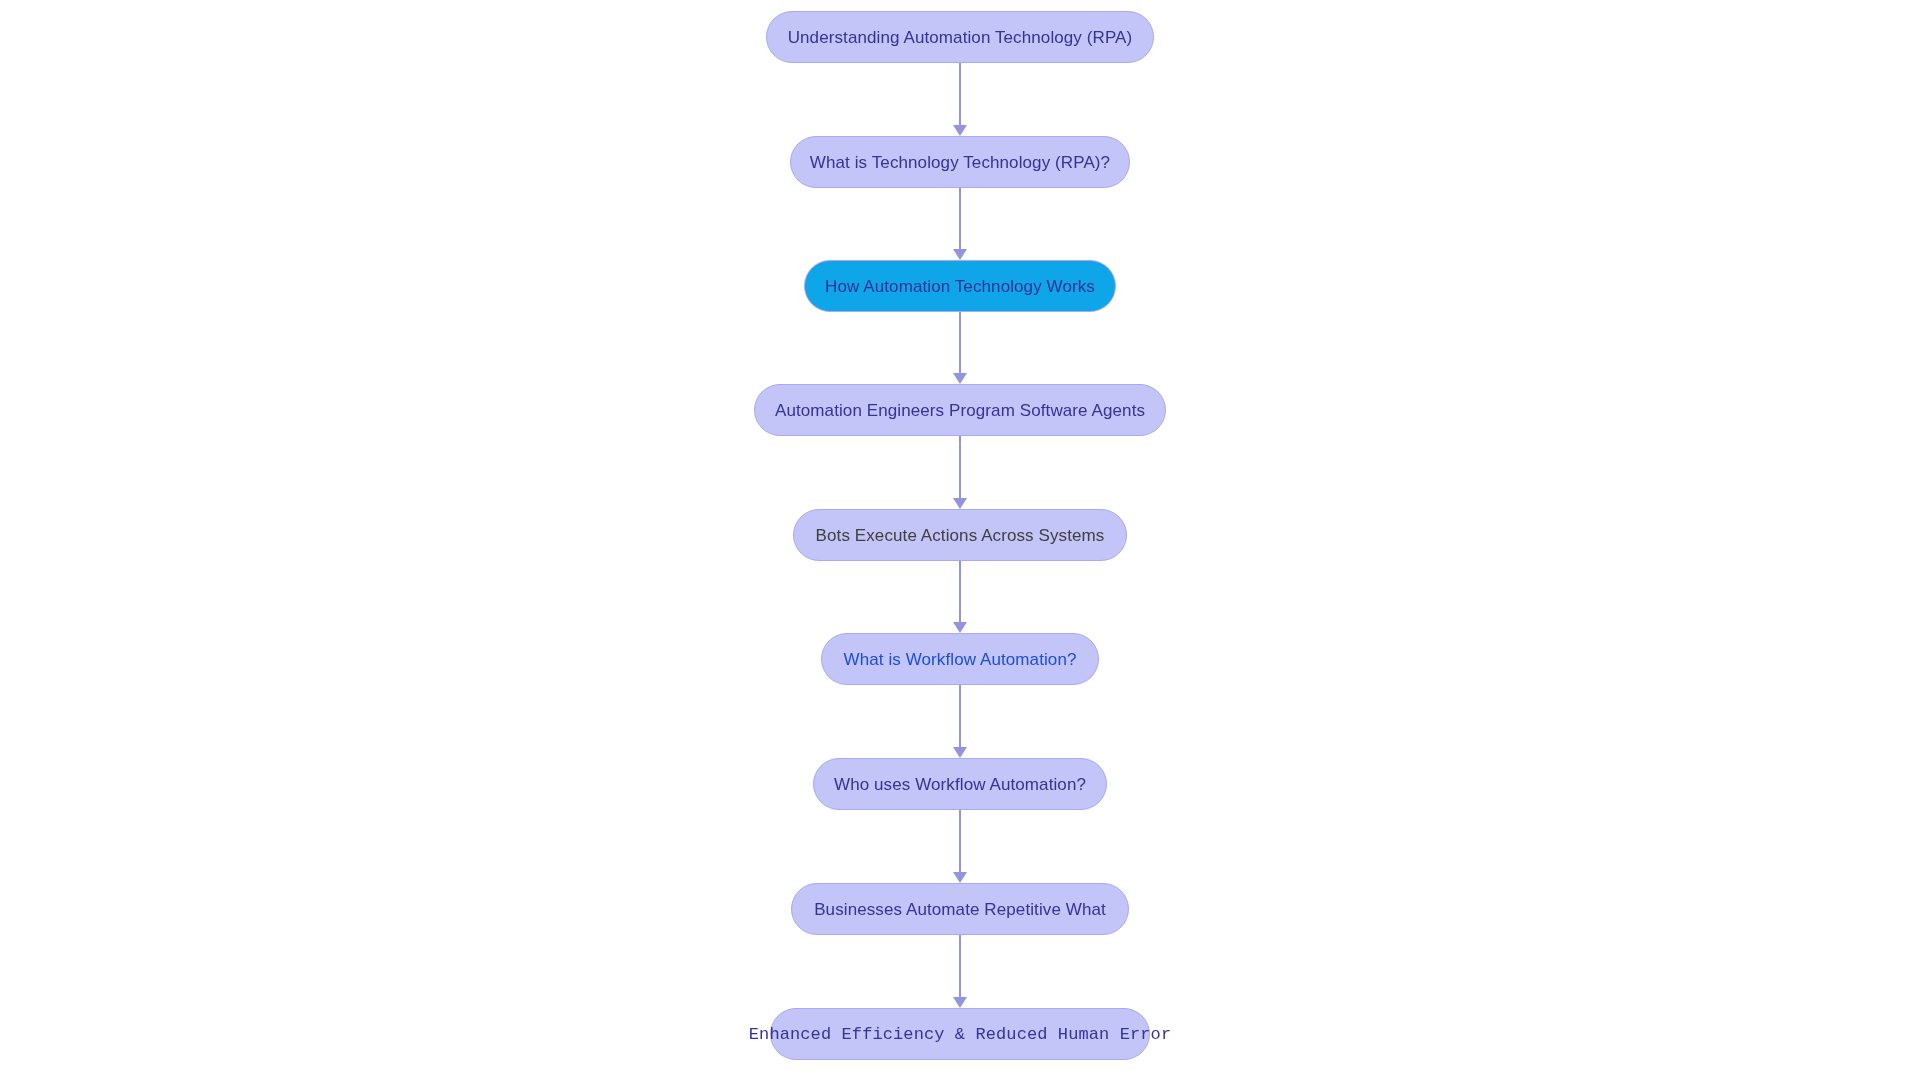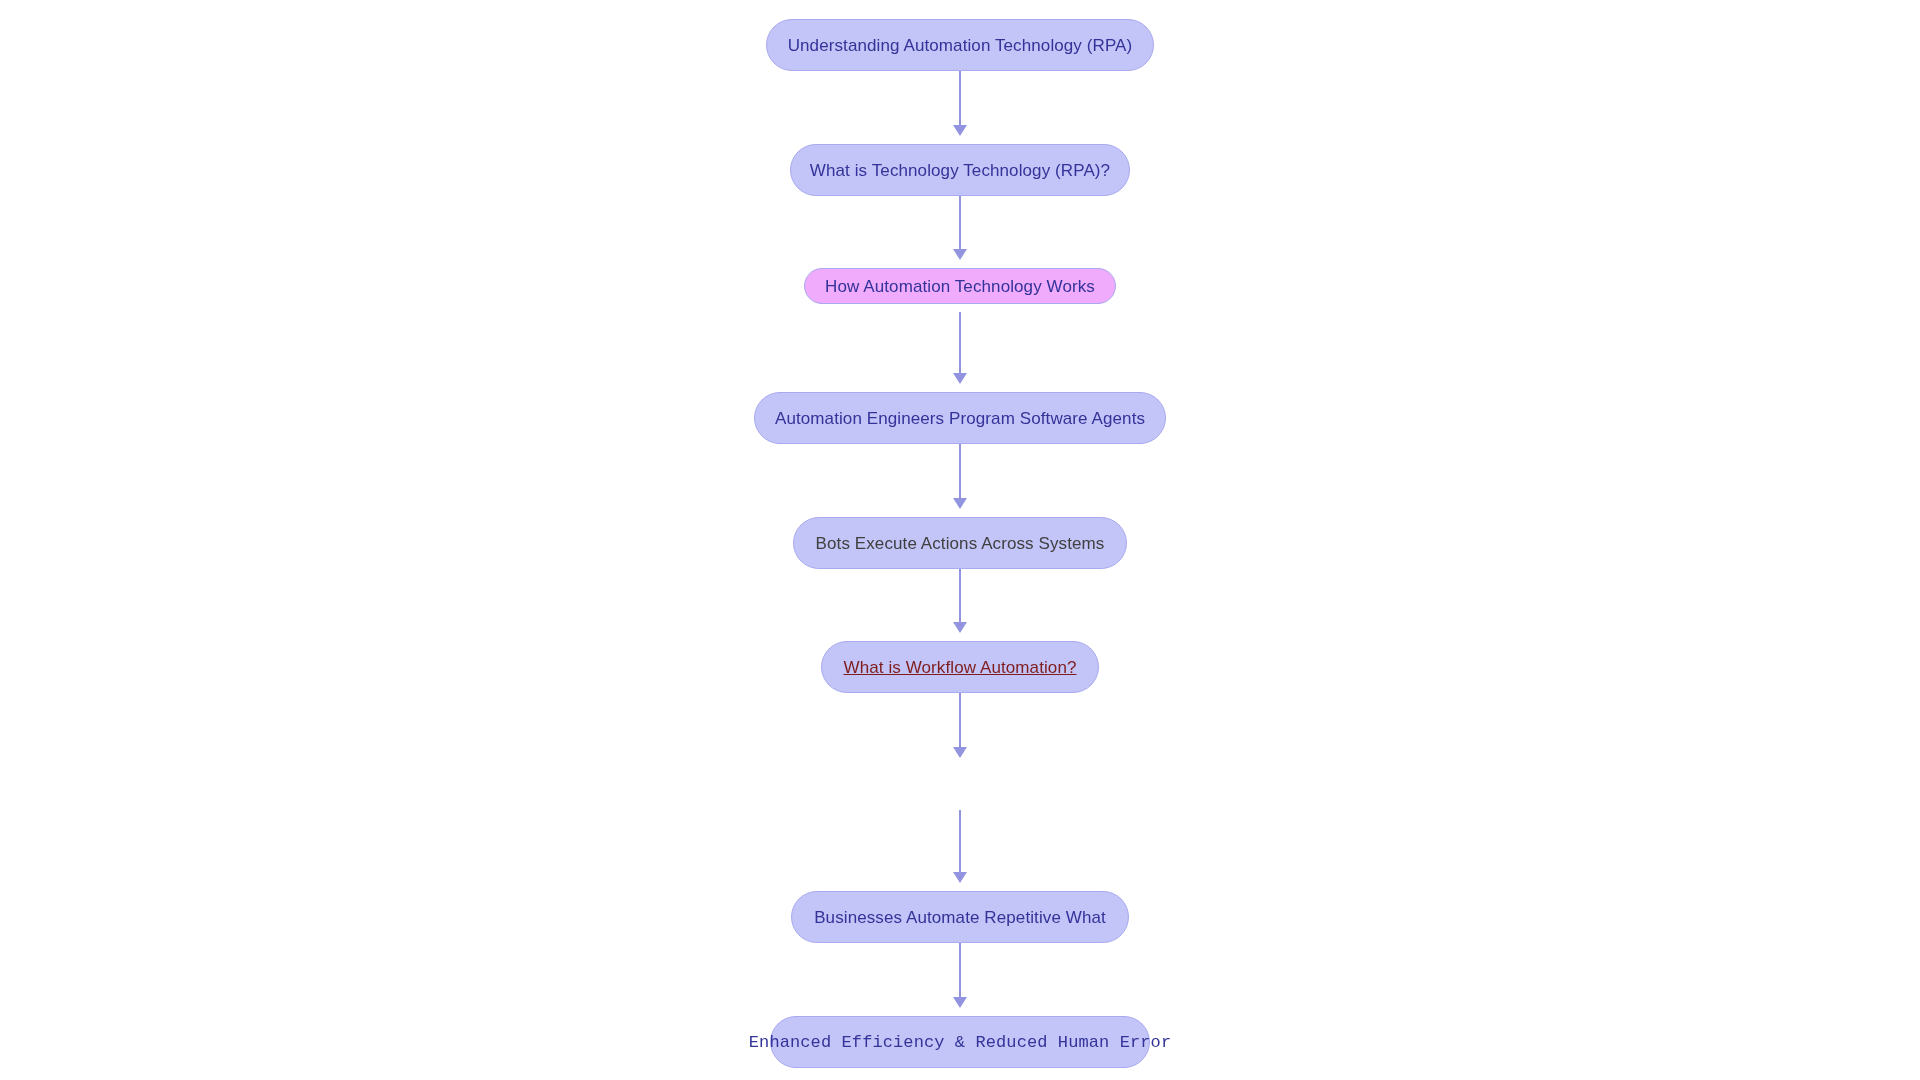--- a/index.html
+++ b/index.html
@@ -34,21 +34,20 @@
     border-radius: 26px;
     color: #333399;
     font-family: "Liberation Sans", sans-serif;
     font-size: 17px;
     font-weight: 400;
     letter-spacing: 0.1px;
     white-space: nowrap;
     line-height: 1;
     padding: 0 26px;
     user-select: none;
-    margin-top: 8px;
   }
 
   .flow-node .node-label {
     display: block;
     color: #333399;
   }
 
   .connector {
     position: absolute;
     transform: translateX(-50%);
@@ -110,31 +109,34 @@
     <div class="connector" style="left: 960px; top: 935px; height: 73px;">
       <div class="conn-line" style="height: 62px; background: rgb(147, 148, 224);"></div>
       <div class="conn-head" style="border-top-color: rgb(147, 148, 224);"></div>
     </div>
     <div class="flow-node" style="left: 960px; top: 11px; width: 388px; height: 52px; border-radius: 26px; background: rgb(195, 196, 247); border-color: rgb(169, 170, 240);">
       <span class="node-label" style="color: rgb(51, 51, 153);">Understanding Automation Technology (RPA)</span>
     </div>
     <div class="flow-node" style="left: 960px; top: 136px; width: 340px; height: 52px; border-radius: 26px; background: rgb(195, 196, 247); border-color: rgb(169, 170, 240);">
       <span class="node-label" style="color: rgb(51, 51, 153);">What is Technology Technology (RPA)?</span>
     </div>
-    <div class="flow-node" style="left: 960px; top: 260px; width: 312px; height: 36px; border-radius: 26px; background: #f0abfc; border-color: rgb(169, 170, 240);">
+    <div class="flow-node" style="left: 960px; top: 260px; width: 312px; height: 52px; border-radius: 26px; background: #0ea5e9; border-color: rgb(169, 170, 240);">
       <span class="node-label" style="color: rgb(51, 51, 153);">How Automation Technology Works</span>
     </div>
     <div class="flow-node" style="left: 960px; top: 384px; width: 412px; height: 52px; border-radius: 26px; background: rgb(195, 196, 247); border-color: rgb(169, 170, 240); text-align: right;">
       <span class="node-label" style="color: rgb(51, 51, 153);">Automation Engineers Program Software Agents</span>
     </div>
     <div class="flow-node" style="left: 960px; top: 509px; width: 334px; height: 52px; border-radius: 26px; background: rgb(195, 196, 247); border-color: rgb(169, 170, 240);">
       <span class="node-label" style="color: #404040;">Bots Execute Actions Across Systems</span>
     </div>
     <div class="flow-node" style="left: 960px; top: 633px; width: 278px; height: 52px; border-radius: 26px; background: rgb(195, 196, 247); border-color: rgb(169, 170, 240);">
-      <span class="node-label" style="color: #7f1d1d; text-decoration: underline;">What is Workflow Automation?</span>
+      <span class="node-label" style="color: #1d4ed8;">What is Workflow Automation?</span>
+    </div>
+    <div class="flow-node" style="left: 960px; top: 758px; width: 294px; height: 52px; border-radius: 26px; background: rgb(195, 196, 247); border-color: rgb(169, 170, 240);">
+      <span class="node-label" style="color: rgb(51, 51, 153);">Who uses Workflow Automation?</span>
     </div>
     <div class="flow-node" style="left: 960px; top: 883px; width: 338px; height: 52px; border-radius: 26px; background: rgb(195, 196, 247); border-color: rgb(169, 170, 240);">
       <span class="node-label" style="color: rgb(51, 51, 153);">Businesses Automate Repetitive What</span>
     </div>
     <div class="flow-node" style="left: 960px; top: 1008px; width: 380px; height: 52px; border-radius: 26px; background: rgb(195, 196, 247); border-color: rgb(169, 170, 240);">
       <span class="node-label" style="color: rgb(51, 51, 153); font-family: Liberation Mono, monospace;">Enhanced Efficiency &amp; Reduced Human Error</span>
     </div>
   </div>
 
 </body></html>

